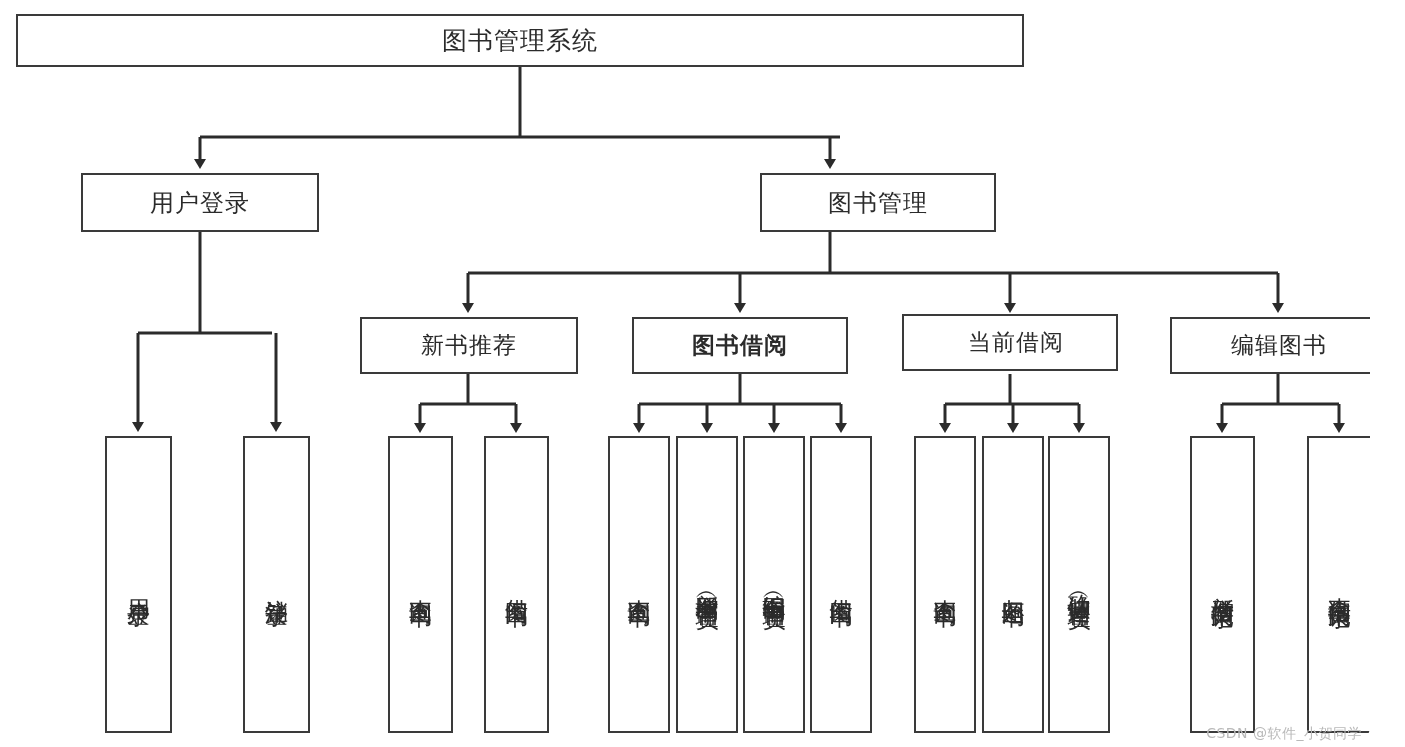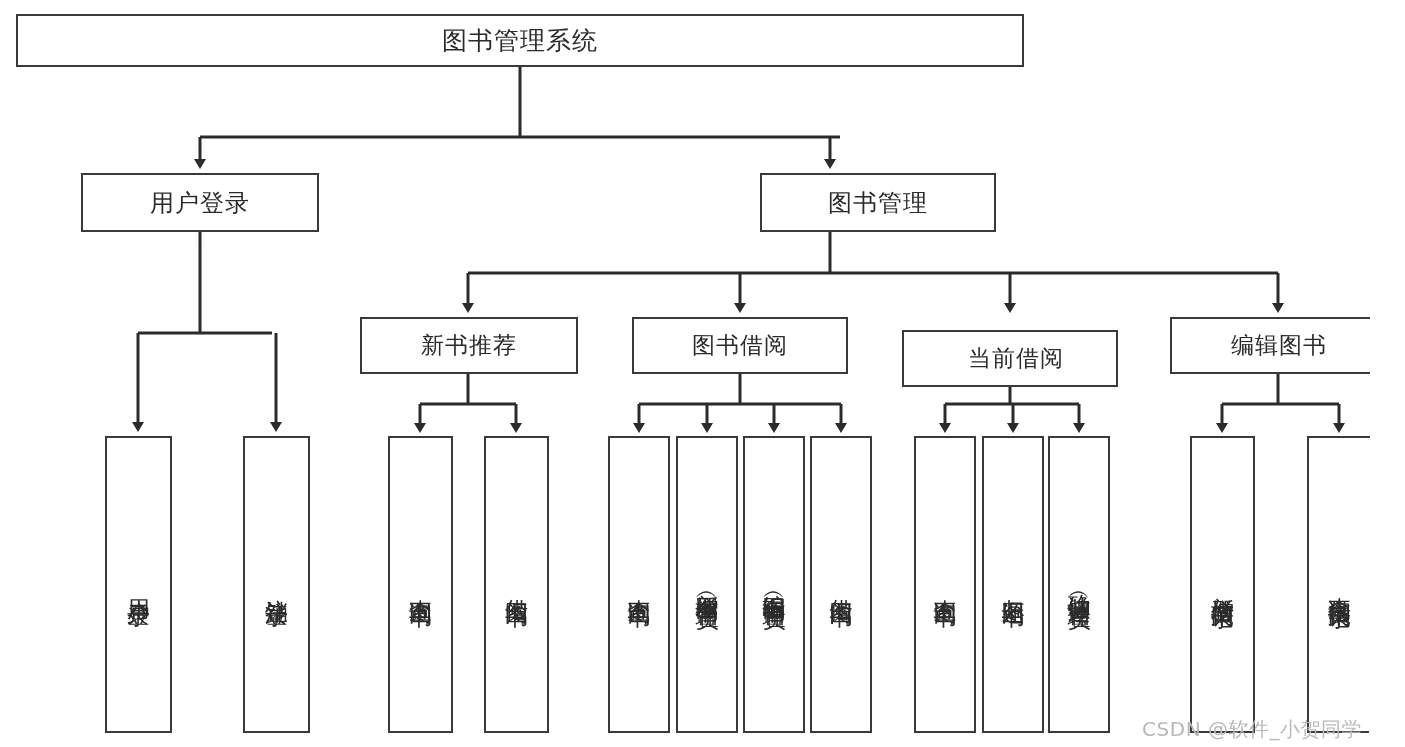--- a/index.html
+++ b/index.html
@@ -60,21 +60,21 @@
     text-orientation: upright;
     line-height: 1.08;
     letter-spacing: 2px;
     white-space: nowrap;
     display: block;
   }
   #watermark {
     position: absolute;
     right: 8px;
     bottom: 4px;
-    font-size: 20px;
+    font-size: 14px;
     color: #b9b9b9;
     letter-spacing: 0.5px;
     white-space: nowrap;
   }
 </style>
 </head>
 <body>
 
 <div id="diagram-root">
 
@@ -135,24 +135,24 @@
   <div class="node level-1" id="node-l1-0" style="left: 81px; top: 173px; width: 238px; height: 59px;">
     <span>用户登录</span>
   </div>
   <div class="node level-1" id="node-l1-1" style="left: 712px; top: 173px; width: 236px; height: 59px; margin-left: 48px;">
     <span>图书管理</span>
   </div>
 
   <div class="node level-2" id="node-l2-0" style="left: 360px; top: 317px; width: 218px; height: 57px;">
     <span>新书推荐</span>
   </div>
-  <div class="node level-2" id="node-l2-1" style="left: 632px; top: 317px; width: 216px; height: 57px;">
+  <div class="node level-2" id="node-l2-1" style="left: 632px; top: 317px; width: 216px; height: 57px; font-weight: bold;">
     <span>图书借阅</span>
   </div>
-  <div class="node level-2" id="node-l2-2" style="left: 902px; top: 330px; width: 216px; height: 57px; padding-left: 12px;">
+  <div class="node level-2" id="node-l2-2" style="left: 902px; top: 314px; width: 216px; height: 57px; padding-left: 12px;">
     <span>当前借阅</span>
   </div>
   <div class="node level-2" id="node-l2-3" style="left: 1170px; top: 317px; width: 218px; height: 57px;">
     <span>编辑图书</span>
   </div>
 
   <div class="node leaf" id="node-leaf-0" style="left: 105px; top: 436px; width: 67px; height: 297px;">
     <span class="vtext">用户登录</span>
   </div>
   <div class="node leaf" id="node-leaf-1" style="left: 243px; top: 436px; width: 67px; height: 297px;">

